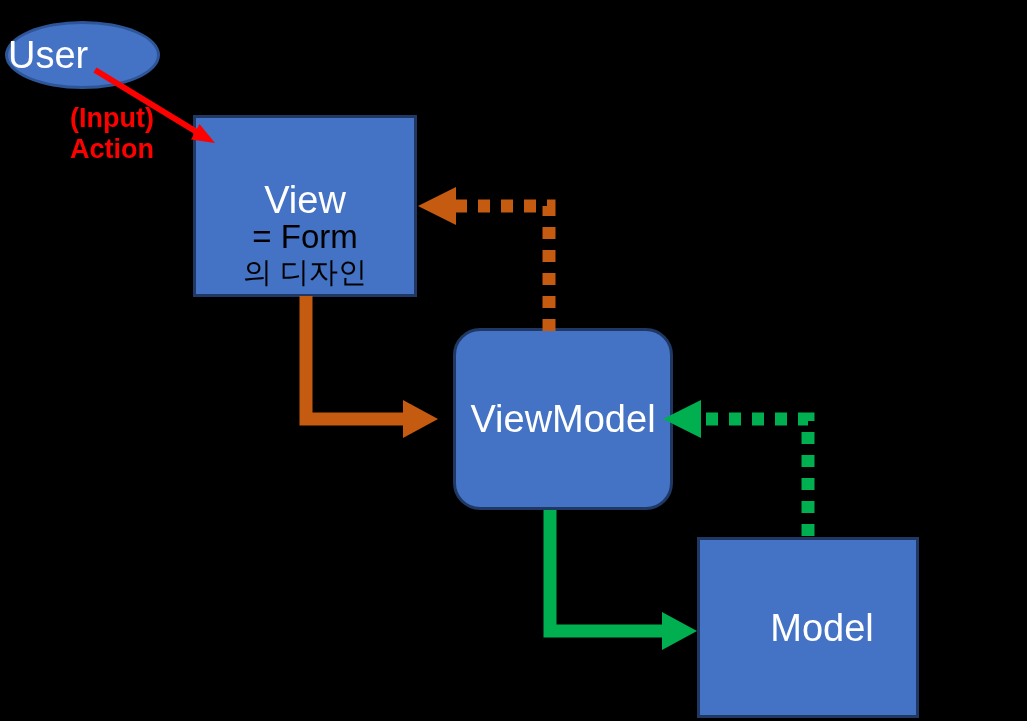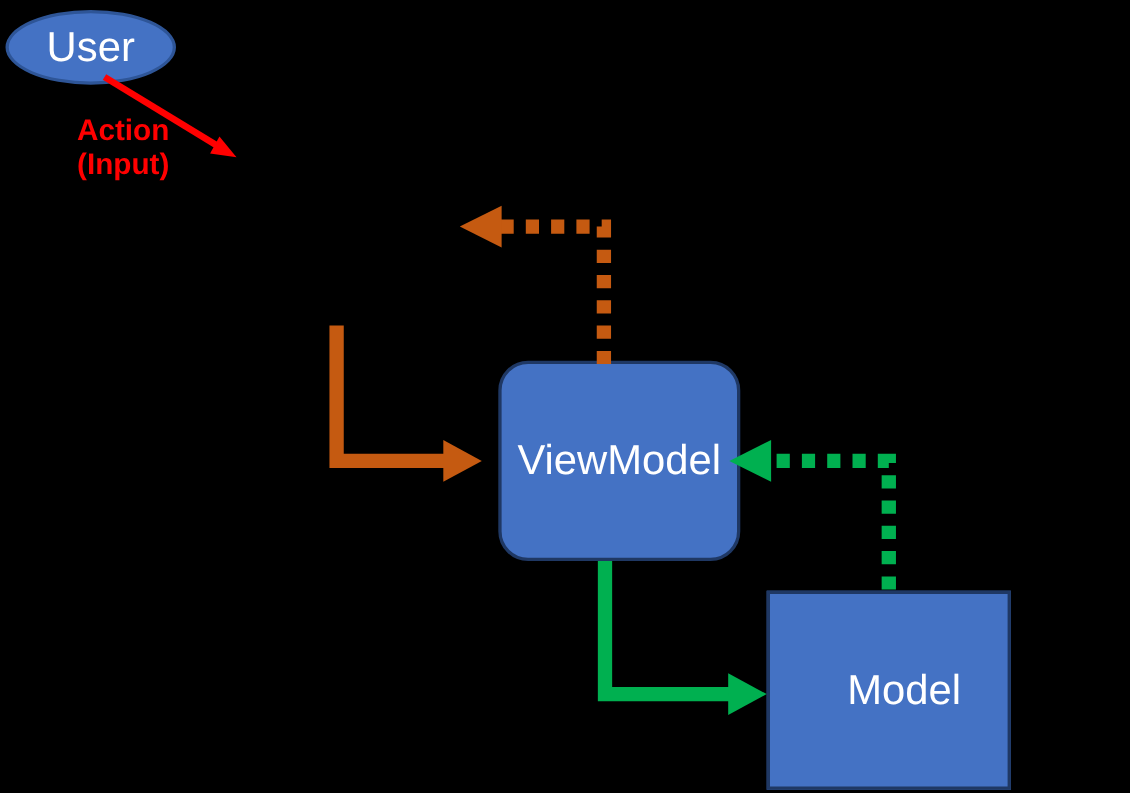--- a/index.html
+++ b/index.html
@@ -17,30 +17,29 @@
   }
   .node-box {
     position: absolute;
     background: var(--box_fill, #4472C4);
     border: 3px solid var(--box_border, #1F3864);
     box-sizing: border-box;
   }
   .node-ellipse {
     position: absolute;
     left: 5px;
-    top: 9px;
+    top: 21px;
     width: 155px;
     height: 68px;
     background: var(--box_fill, #4472C4);
     border: 3px solid var(--ellipse_border, #2E5597);
     border-radius: 50%;
     box-sizing: border-box;
     display: flex;
     align-items: center;
-    justify-content: center;
   }
   .user-label {
     color: var(--white_text, #fff);
     font-size: 38px;
     line-height: 1;
   }
   #view-box { left: 193px; top: 115px; width: 224px; height: 182px; }
   #viewmodel-box { left: 453px; top: 328px; width: 220px; height: 182px; display: flex; align-items: center; justify-content: center; border-radius: 27px; }
   #model-box { left: 697px; top: 537px; width: 222px; height: 181px; display: flex; align-items: center; justify-content: center; padding-left: 28px; }
   .big-label {
@@ -82,24 +81,31 @@
 </head>
 <body>
 
 <div class="canvas">
 
   <div class="node-ellipse">
     <span class="user-label">User</span>
   </div>
 
   <div class="action-label">
+    <div>(Input)</div>
     <div>Action</div>
-    <div>(Input)</div>
   </div>
 
+  <div class="node-box" id="view-box">
+    <div class="view-text">
+      <div class="view-line1">View</div>
+      <div class="view-line2">= Form</div>
+      <div class="view-line3">의 디자인</div>
+    </div>
+  </div>
 
   <div class="node-box" id="viewmodel-box">
     <span class="big-label">ViewModel</span>
   </div>
 
   <div class="node-box" id="model-box">
     <span class="big-label">Model</span>
   </div>
 
   <svg class="arrows-layer" viewBox="0 0 1027 721" xmlns="http://www.w3.org/2000/svg">

